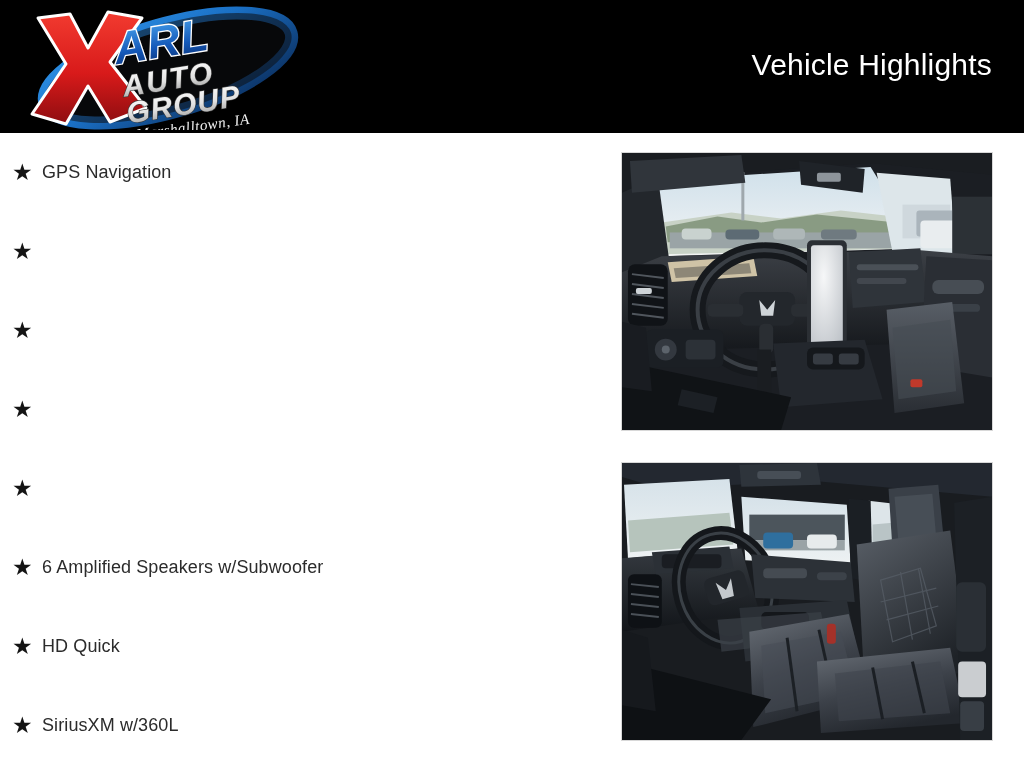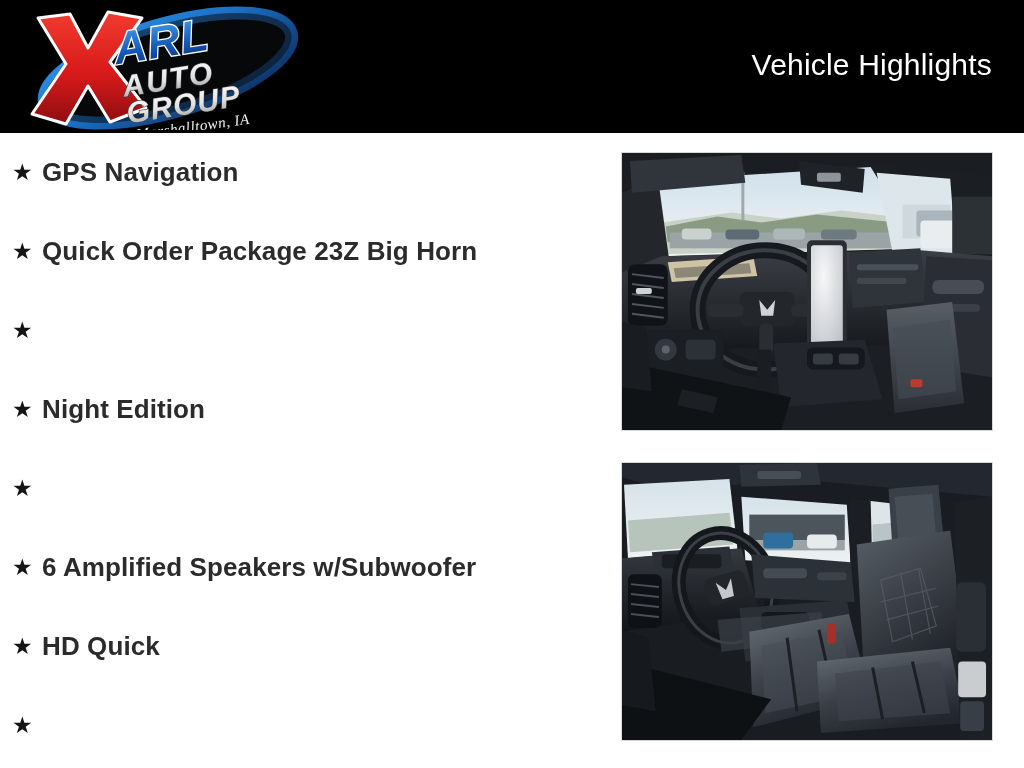--- a/index.html
+++ b/index.html
@@ -65,22 +65,22 @@
   }
   .bullet-star {
     color: #141414;
     font-size: 23px;
     line-height: 1;
     width: 30px;
     flex: 0 0 30px;
   }
   .bullet-text {
     color: #2b2b2b;
-    font-size: 26px;
-    font-weight: 700;
+    font-size: 18px;
+    font-weight: 400;
     letter-spacing: 0.1px;
   }
 
   
   .photo {
     position: absolute;
     border: 1px solid #d8d8d8;
     background: #101216;
     overflow: hidden;
     box-sizing: border-box;
@@ -151,48 +151,47 @@
 
 <div class="bullets">
 
   <div class="bullet-row" style="top:22px;">
     <span class="bullet-star">★</span>
     <span class="bullet-text">GPS Navigation</span>
   </div>
 
   <div class="bullet-row" style="top:101px;">
     <span class="bullet-star">★</span>
-    <span class="bullet-text">Quick Order Package 23Z Big Horn</span>
   </div>
 
   <div class="bullet-row" style="top:180px;">
     <span class="bullet-star">★</span>
   </div>
 
   <div class="bullet-row" style="top:259px;">
     <span class="bullet-star">★</span>
-    <span class="bullet-text">Night Edition</span>
   </div>
 
   <div class="bullet-row" style="top:338px;">
     <span class="bullet-star">★</span>
   </div>
 
   <div class="bullet-row" style="top:417px;">
     <span class="bullet-star">★</span>
     <span class="bullet-text">6 Amplified Speakers w/Subwoofer</span>
   </div>
 
   <div class="bullet-row" style="top:496px;">
     <span class="bullet-star">★</span>
     <span class="bullet-text">HD Quick</span>
   </div>
 
   <div class="bullet-row" style="top:575px;">
     <span class="bullet-star">★</span>
+    <span class="bullet-text">SiriusXM w/360L</span>
   </div>
 </div>
 
 <div class="photo photo-1">
   <svg viewBox="0 0 372 279" preserveAspectRatio="none" aria-hidden="true">
     <defs>
       <linearGradient id="sky1" x1="0" y1="0" x2="0" y2="1">
         <stop offset="0%" stop-color="#cfe0ea"></stop>
         <stop offset="70%" stop-color="#e8eef2"></stop>
         <stop offset="100%" stop-color="#f2f4f2"></stop>

